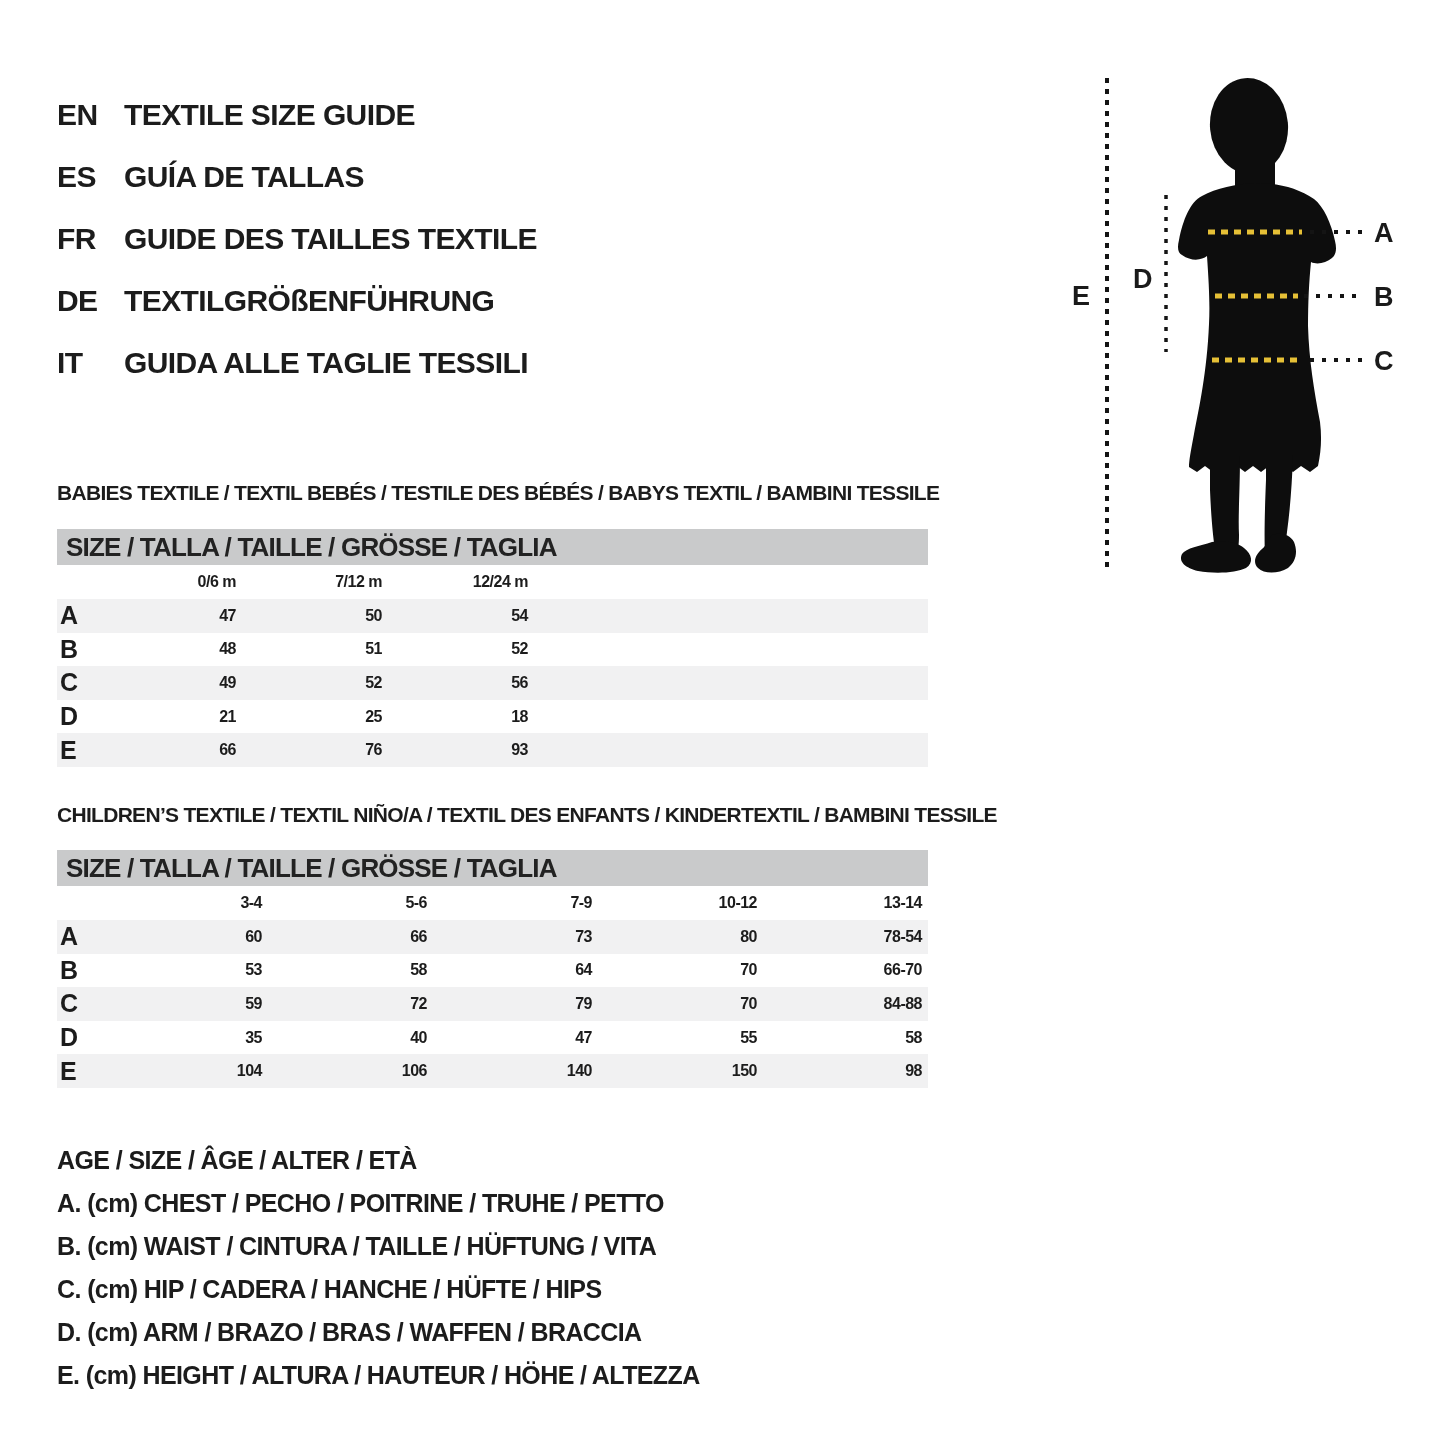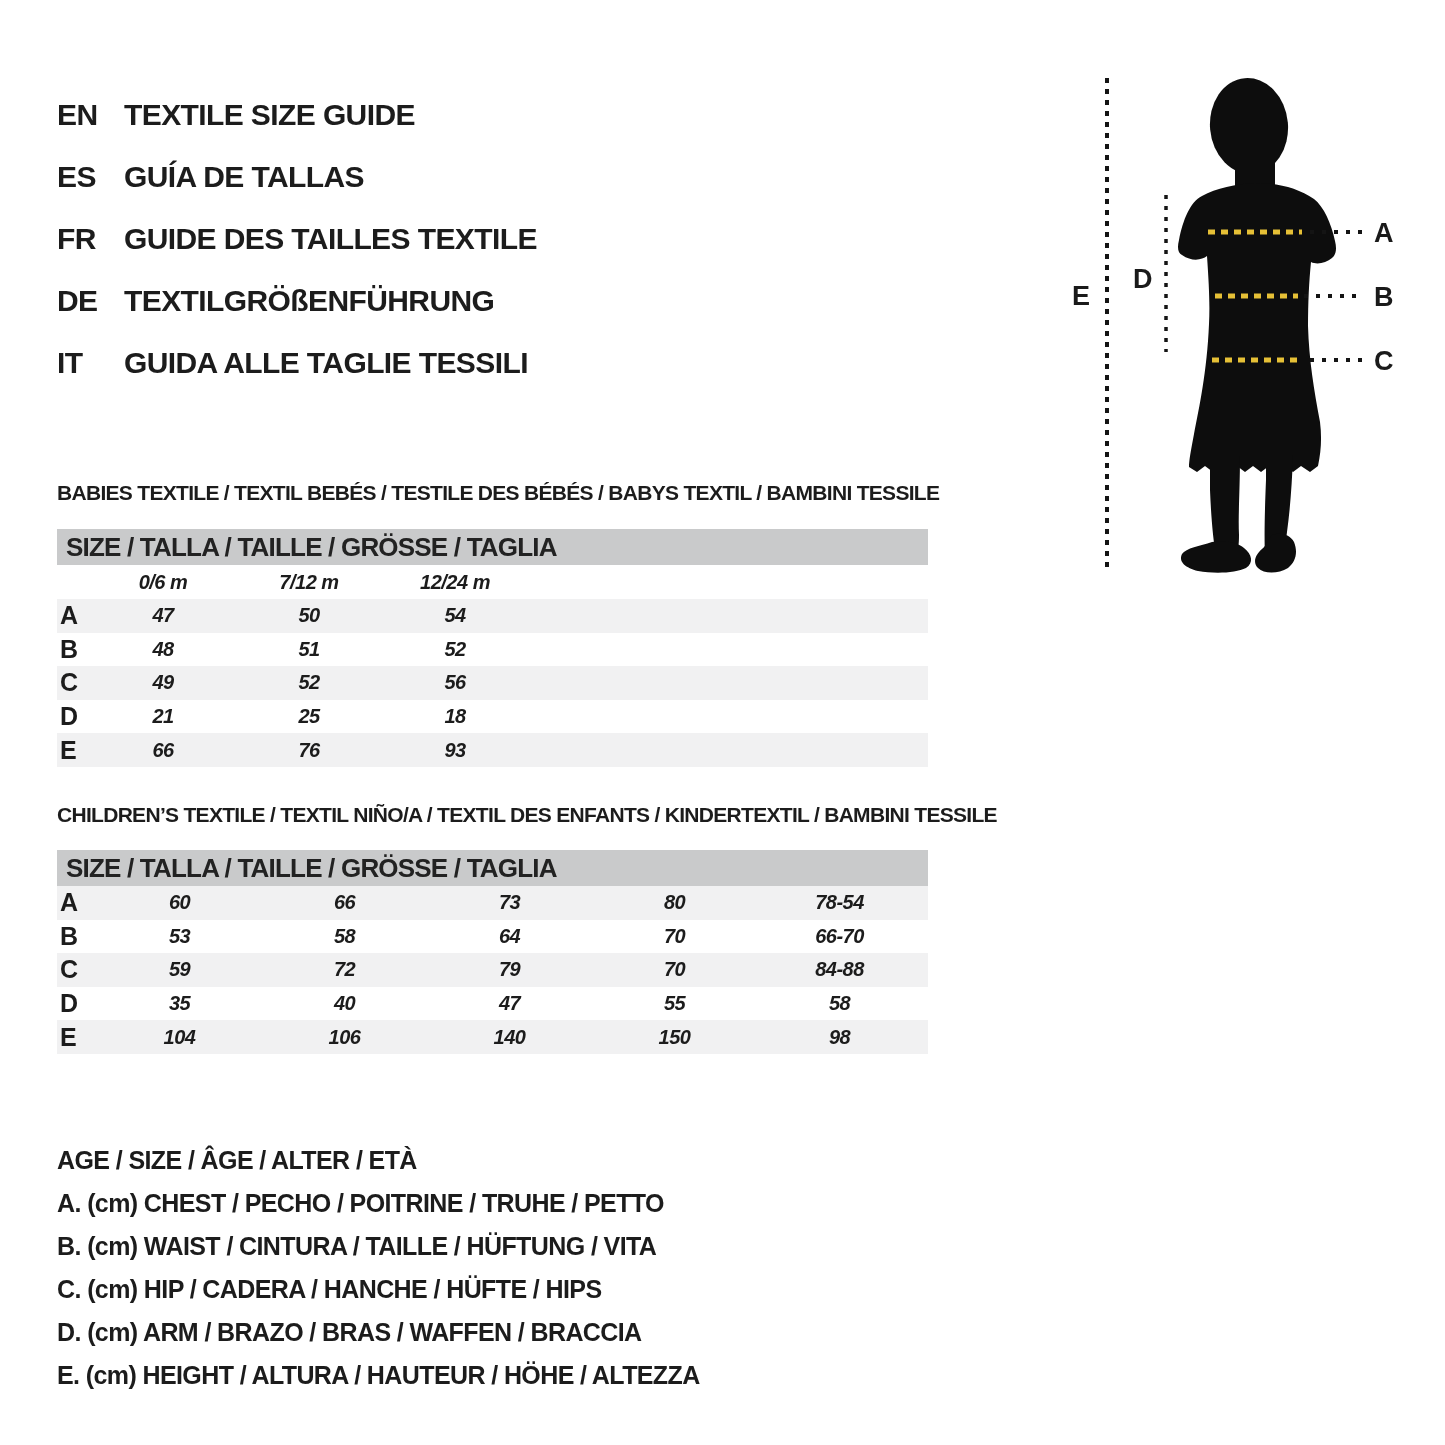--- a/index.html
+++ b/index.html
@@ -26,21 +26,21 @@
   .tb-title{font-size:21px;line-height:30px;letter-spacing:-0.7px;white-space:nowrap;margin:0 0 21px 0;}
   .children .tb-title{margin-bottom:20px;}
   .size-bar{height:36px;background:var(--header-bg,#c9cacb);display:flex;align-items:center;
     padding-left:9px;font-size:26px;letter-spacing:-0.8px;color:#222;}
   .trow{display:flex;height:34px;align-items:center;}
   .tbody .trow{height:33.6px;}
   .tbody .trow:nth-child(odd){background:var(--row-alt-bg,#f1f1f2);}
   .rlabel{flex:0 0 30px;width:30px;padding-left:3px;font-size:25px;}
   .children .rlabel{flex:0 0 37px;width:37px;}
   .cells{display:flex;}
-  .cell{text-align:center;font-size:20px;letter-spacing:-0.5px;font-style:italic;}
+  .cell{text-align:right;font-size:16px;letter-spacing:-0.5px;}
   .babies .cell{width:146px;flex:0 0 146px;}
   .children .cell{width:165px;flex:0 0 165px;}
 
   
   .legend{position:absolute;left:57px;top:1139px;}
   .legend-line{height:43px;display:flex;align-items:center;font-size:25px;letter-spacing:-0.6px;white-space:nowrap;}
 </style>
 </head>
 <body>
 
@@ -201,20 +201,31 @@
           </div>
         </div>
       </div>
   </section>
 
   <section class="table-block children">
     <h2 class="tb-title">CHILDREN’S TEXTILE / TEXTIL NIÑO/A / TEXTIL DES ENFANTS / KINDERTEXTIL / BAMBINI TESSILE</h2>
     <div class="size-bar">
       <span>SIZE / TALLA / TAILLE / GRÖSSE / TAGLIA</span>
     </div>
+    <div class="trow cols-row">
+      <div class="rlabel"></div>
+      <div class="cells">
+
+      <div class="cell">3-4</div>
+          <div class="cell">5-6</div>
+          <div class="cell">7-9</div>
+          <div class="cell">10-12</div>
+          <div class="cell">13-14</div>
+        </div>
+    </div>
     <div class="tbody">
 
         <div class="trow">
           <div class="rlabel">A</div>
           <div class="cells">
             <div class="cell">60</div>
             <div class="cell">66</div>
             <div class="cell">73</div>
             <div class="cell">80</div>
             <div class="cell">78-54</div>

